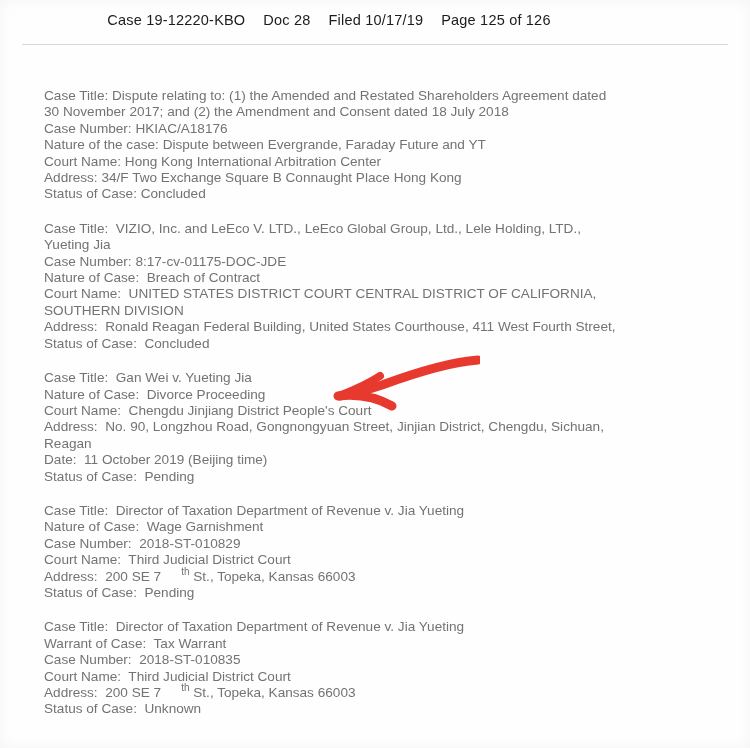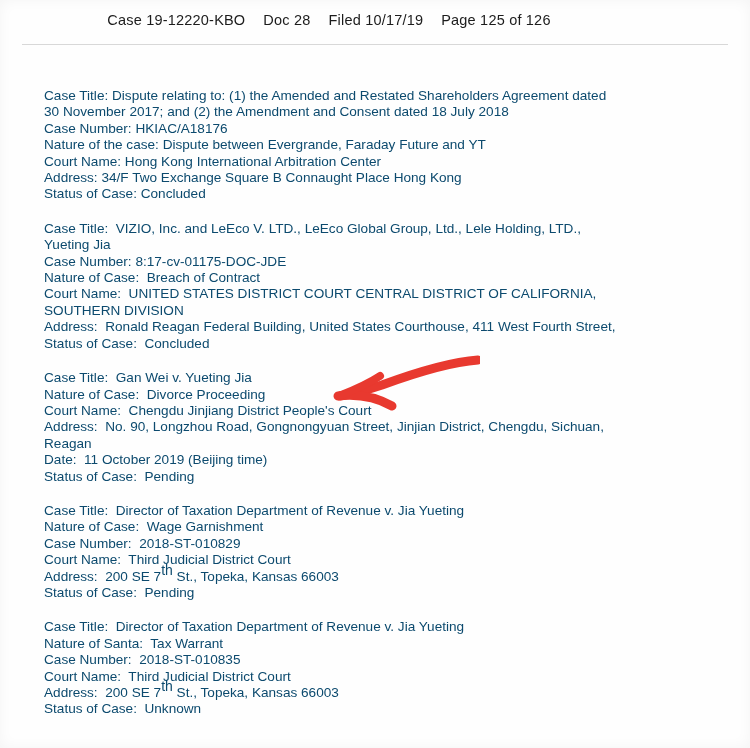--- a/index.html
+++ b/index.html
@@ -61,27 +61,28 @@
     top: 88px;
     left: 44px;
     width: 640px;
   }
   .case-block {
     margin-bottom: 18px;
   }
   .case-line {
     font-size: 13.6px;
     line-height: 16.4px;
-    color: #0c4a6e;
+    color: #737373;
     white-space: pre-wrap;
   }
   .case-line sup {
-    font-size: 14px;
+    font-size: 10px;
     vertical-align: super;
     line-height: 0;
+    margin-left: 20px;
   }
 
   
   .arrow {
     position: absolute;
     left: 330px;
     top: 352px;
     width: 150px;
     height: 62px;
     pointer-events: none;
@@ -135,21 +136,21 @@
       <div class="case-line">Case Title:  Director of Taxation Department of Revenue v. Jia Yueting</div>
       <div class="case-line">Nature of Case:  Wage Garnishment</div>
       <div class="case-line">Case Number:  2018-ST-010829</div>
       <div class="case-line">Court Name:  Third Judicial District Court</div>
       <div class="case-line">Address:  200 SE 7<sup>th</sup> St., Topeka, Kansas 66003</div>
       <div class="case-line">Status of Case:  Pending</div>
     </div>
 
     <div class="case-block">
       <div class="case-line">Case Title:  Director of Taxation Department of Revenue v. Jia Yueting</div>
-      <div class="case-line">Nature of Santa:  Tax Warrant</div>
+      <div class="case-line">Warrant of Case:  Tax Warrant</div>
       <div class="case-line">Case Number:  2018-ST-010835</div>
       <div class="case-line">Court Name:  Third Judicial District Court</div>
       <div class="case-line">Address:  200 SE 7<sup>th</sup> St., Topeka, Kansas 66003</div>
       <div class="case-line">Status of Case:  Unknown</div>
     </div>
   </div>
 
   <svg class="arrow" viewBox="0 0 150 62">
     <path d="M148 8 C120 10, 82 22, 52 33 C40 37, 26 41, 10 44" fill="none" stroke="#e8392f" stroke-width="9" stroke-linecap="round"></path>
     <path d="M8 44 C26 42, 44 44, 62 54" fill="none" stroke="#e8392f" stroke-width="9" stroke-linecap="round"></path>

